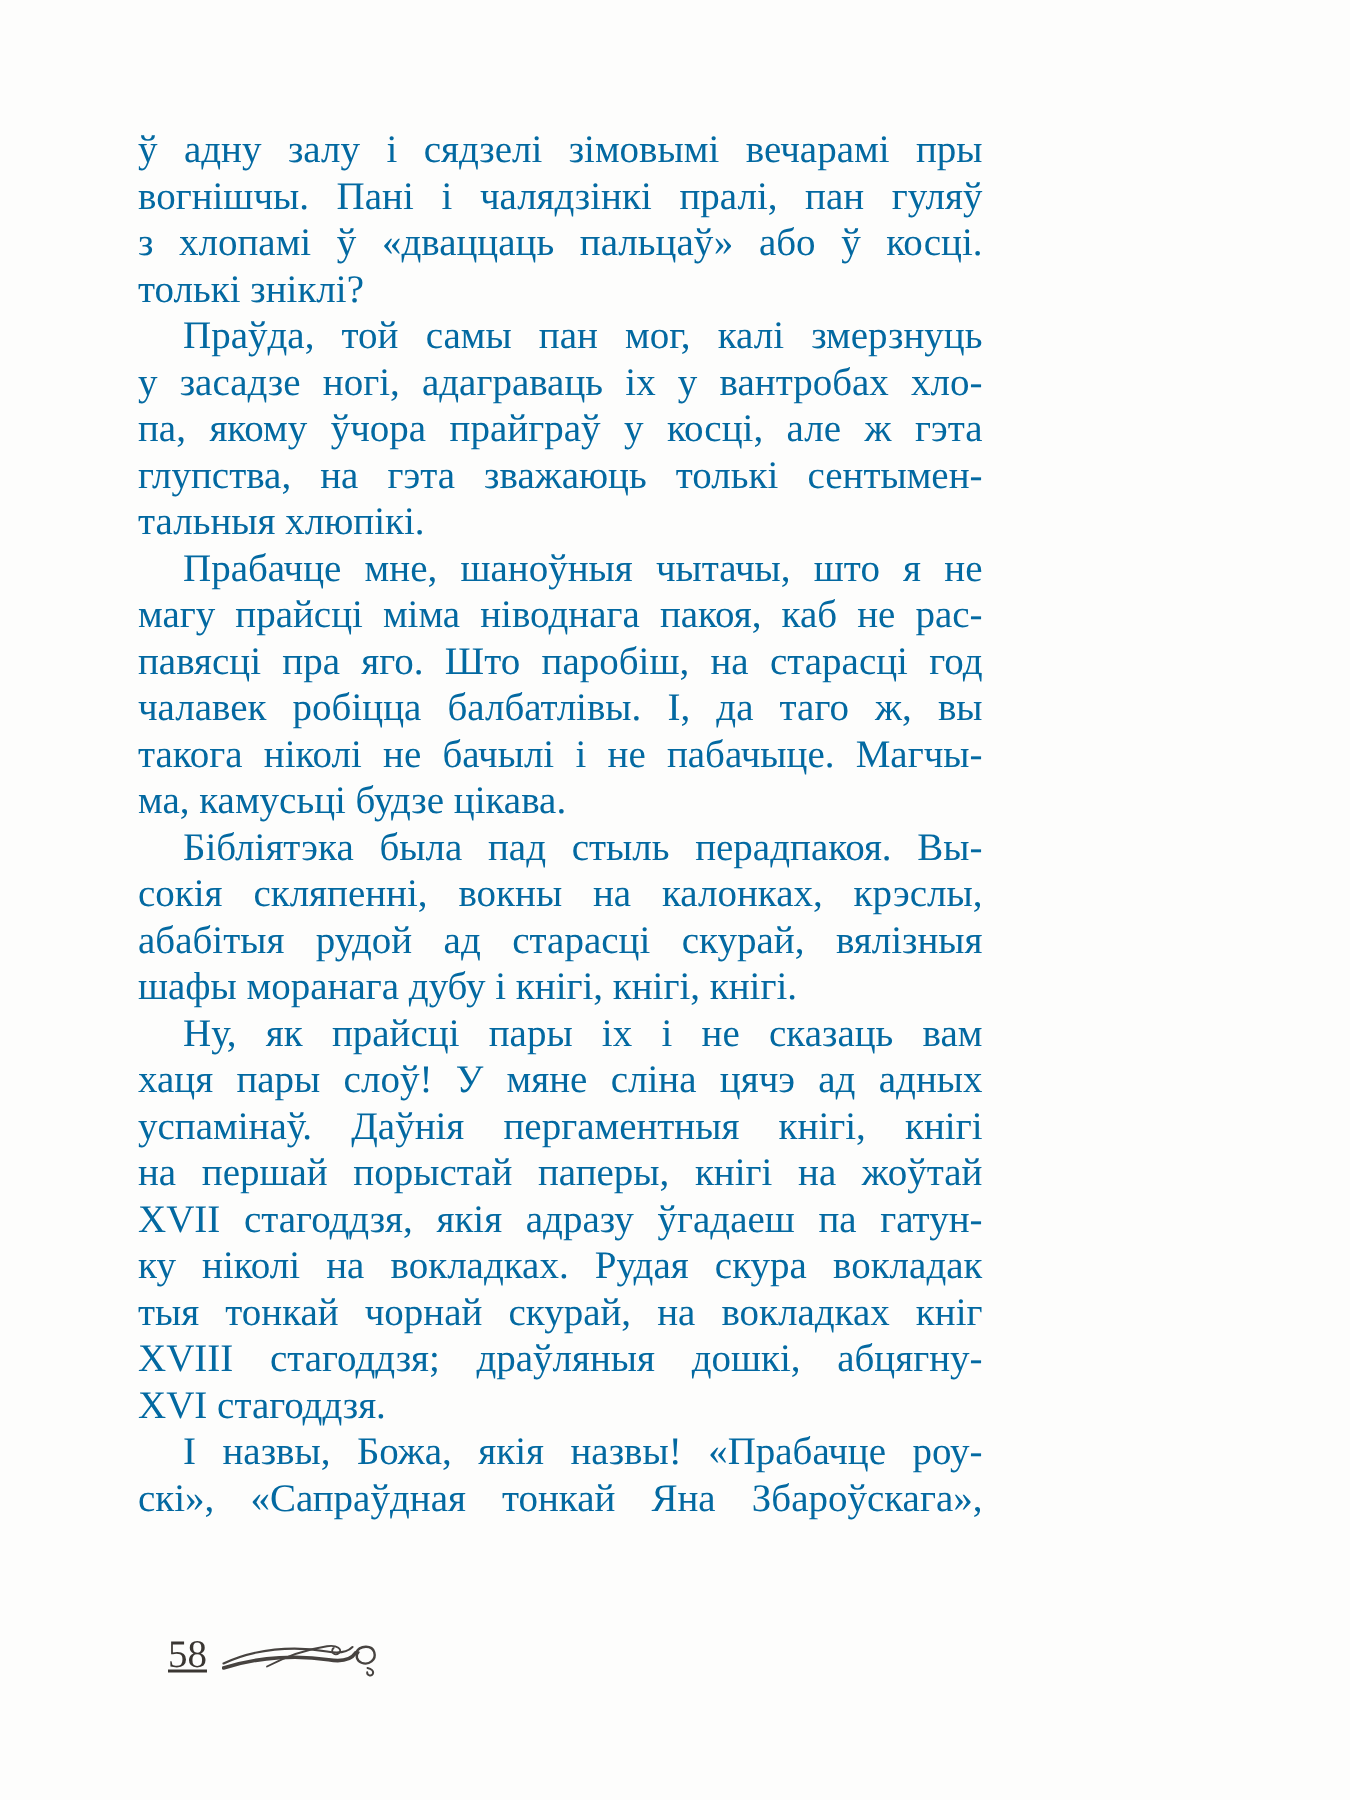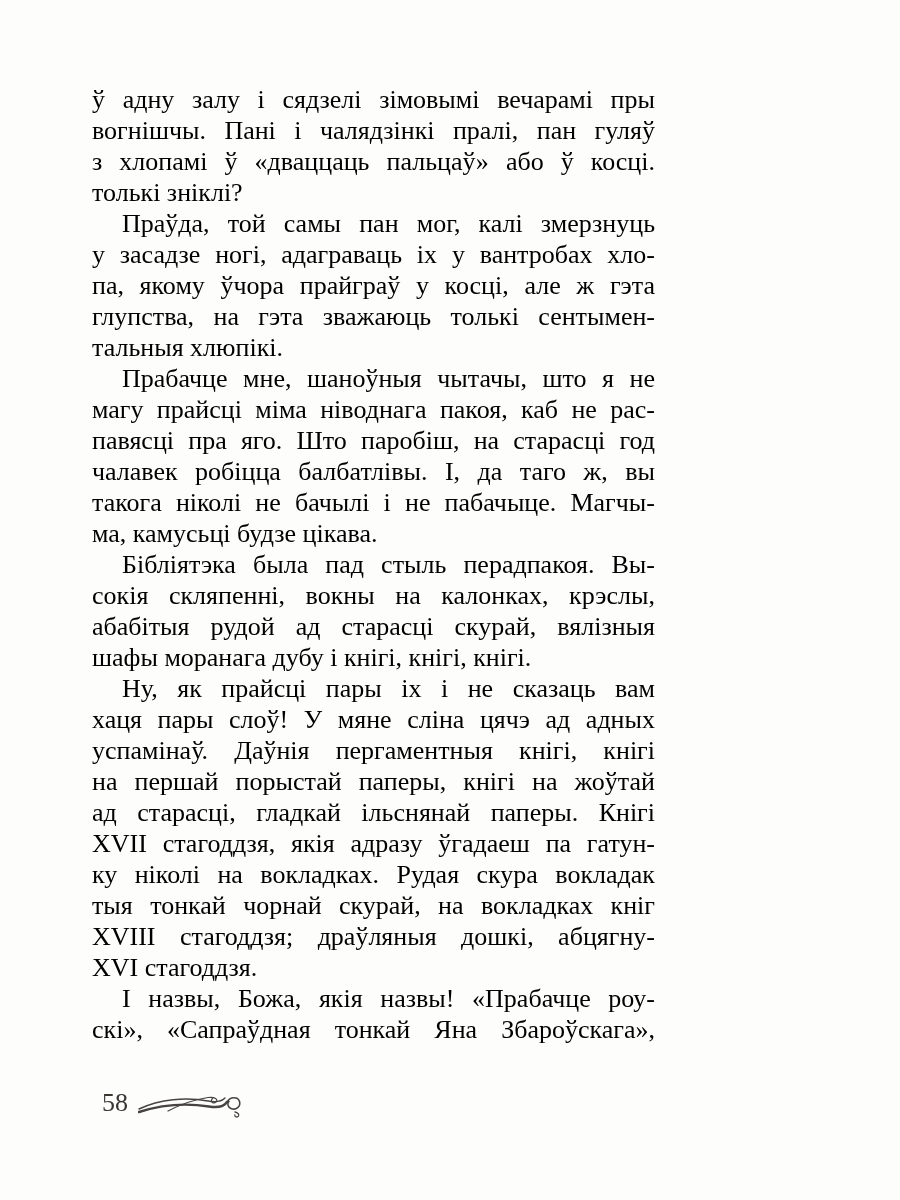--- a/index.html
+++ b/index.html
@@ -20,47 +20,48 @@
     inset: 0;
     background: #fdfdfc;
   }
   .text-block {
     position: absolute;
     left: 92px;
     top: 84px;
     width: 563px;
     font-size: 26px;
     line-height: 31px;
-    color: #000000;
+    color: #0369a1;
   }
   .paragraph {
     margin: 0;
     padding: 0;
   }
   .line {
     height: 31px;
     line-height: 31px;
     text-align: justify;
     text-align-last: justify;
     overflow: hidden;
   }
   .line.indent {
     text-indent: 30px;
   }
   .line.para-end {
     text-align-last: left;
   }
   .footer {
     position: absolute;
-    left: 102px;
+    left: 112px;
     top: 1086px;
     height: 34px;
     display: flex;
     align-items: center;
     gap: 10px;
+    text-decoration: underline;
   }
   .page-number {
     font-size: 26px;
     line-height: 34px;
     color: #3a3632;
   }
   .flourish {
     display: block;
     margin-top: 4px;
   }
@@ -96,21 +97,20 @@
         <div class="line indent">Бібліятэка была пад стыль перадпакоя. Вы-</div>
         <div class="line">сокія скляпенні, вокны на калонках, крэслы,</div>
         <div class="line">абабітыя рудой ад старасці скурай, вялізныя</div>
         <div class="line para-end">шафы моранага дубу і кнігі, кнігі, кнігі.</div>
       </div>
       <div class="paragraph">
         <div class="line indent">Ну, як прайсці пары іх і не сказаць вам</div>
         <div class="line">хаця пары слоў! У мяне сліна цячэ ад адных</div>
         <div class="line">успамінаў. Даўнія пергаментныя кнігі, кнігі</div>
         <div class="line">на першай порыстай паперы, кнігі на жоўтай</div>
-        <div class="line">ад старасці, гладкай ільснянай паперы. Кнігі</div>
         <div class="line">XVII стагоддзя, якія адразу ўгадаеш па гатун-</div>
         <div class="line">ку ніколі на вокладках. Рудая скура вокладак</div>
         <div class="line">тыя тонкай чорнай скурай, на вокладках кніг</div>
         <div class="line">XVIII стагоддзя; драўляныя дошкі, абцягну-</div>
         <div class="line para-end">XVI стагоддзя.</div>
       </div>
       <div class="paragraph">
         <div class="line indent">І назвы, Божа, якія назвы! «Прабачце роу-</div>
         <div class="line">скі», «Сапраўдная тонкай Яна Збароўскага»,</div>
       </div>

